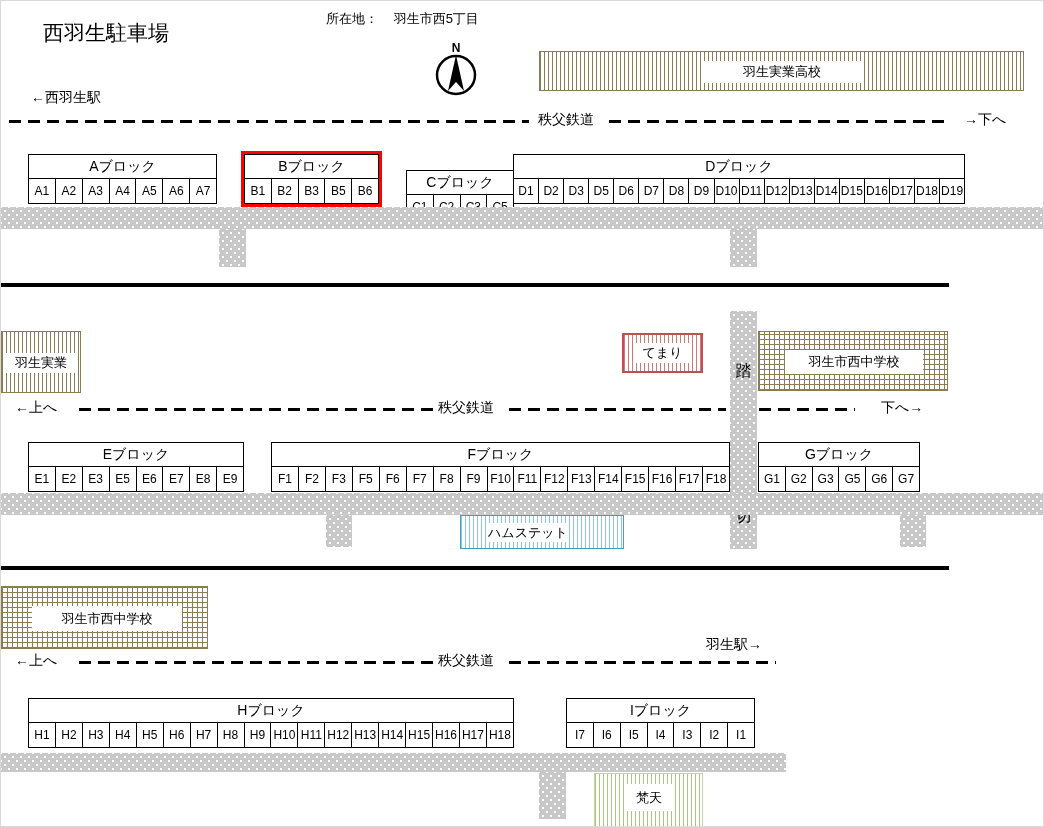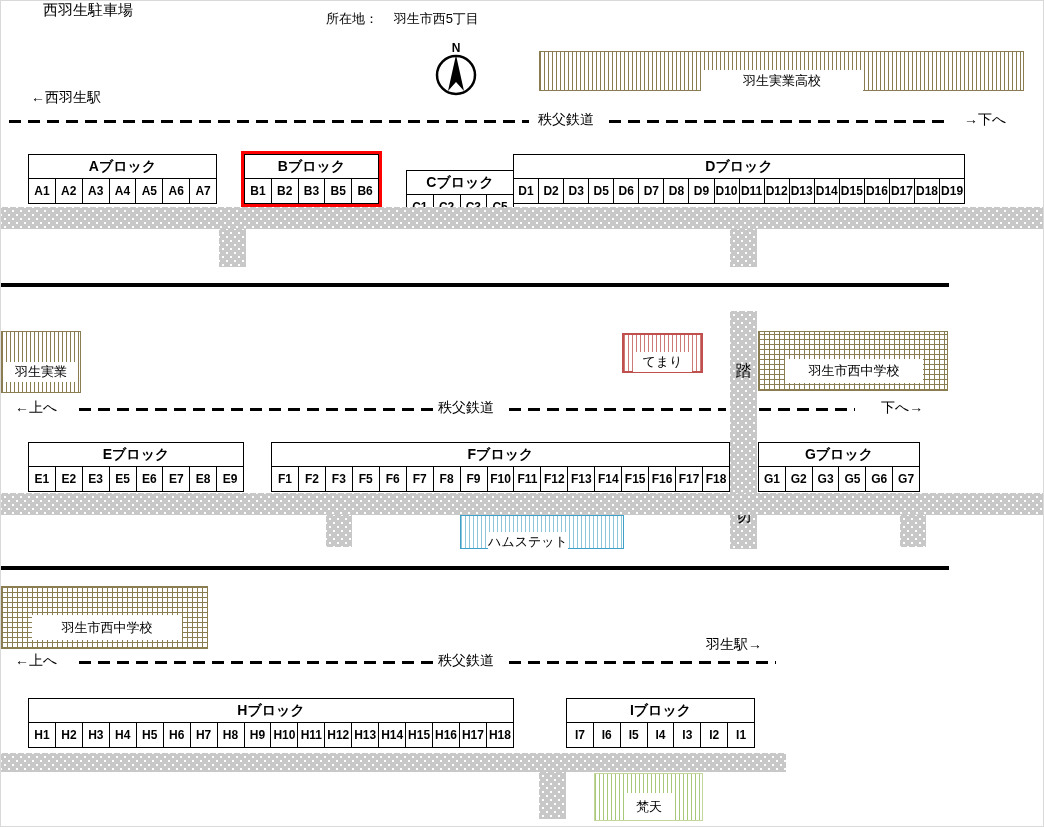--- a/index.html
+++ b/index.html
@@ -9,50 +9,50 @@
     border:1px solid #d9d9d9; box-sizing:border-box;
   }
   .lbl{position:absolute; white-space:nowrap; font-size:14px; line-height:1.2;}
   .rail{position:absolute; height:3px;
     background:repeating-linear-gradient(90deg,#000 0 12px,transparent 12px 19px);}
   .thickline{position:absolute; height:4px; background:#000;}
   .road{position:absolute; background-color:#c8c8c8;
     background-image:radial-gradient(#ffffff 1px, rgba(255,255,255,0) 1.4px),
                      radial-gradient(#ffffff 1px, rgba(255,255,255,0) 1.4px);
     background-size:8px 8px; background-position:0 0,4px 4px;}
-  .block{position:absolute;font-weight:bold;}
+  .block{position:absolute;}
   .block-header{border:1px solid #000; height:23px; display:flex; align-items:center;
     justify-content:center; font-size:14px; background:#fff;}
   .cells{display:flex; margin-top:-1px; height:26px;}
   .cell{flex:1; border:1px solid #000; border-left:none; display:flex; align-items:center;
     justify-content:center; font-size:12px; background:#fff; overflow:hidden;}
   .cell:first-child{border-left:1px solid #000;}
   .block.highlight{outline:3px solid #ff0000; outline-offset:0px;}
   .landmark{position:absolute; box-sizing:border-box;}
   .stripes-olive{border:1px solid #8a7d52;
     background-image:repeating-linear-gradient(90deg,#8a7d52 0 1px,transparent 1px 4px);}
   .hatch-olive{border:1px solid #8a7d52;
     background-image:repeating-linear-gradient(90deg,#8a7d52 0 1px,transparent 1px 5px),
                      repeating-linear-gradient(0deg,#8a7d52 0 1px,transparent 1px 5px);}
   .stripes-red{border:2px solid #c0504d;
     background-image:repeating-linear-gradient(90deg,#cc7a76 0 1px,transparent 1px 4px);text-decoration:underline;}
   .stripes-blue{border:1px solid #41a0c8;
     background-image:repeating-linear-gradient(90deg,#8ec6dc 0 1px,transparent 1px 4px);}
   .stripes-green{border:1px solid #c3d69b;
     background-image:repeating-linear-gradient(90deg,#a8c97a 0 1px,transparent 1px 4px);}
   .tag{position:absolute; background:#fff; display:flex; align-items:center;
-    justify-content:center; font-size:13px; white-space:nowrap;margin-top:9px;}
+    justify-content:center; font-size:13px; white-space:nowrap;}
   .crosschar{position:absolute; width:27px; text-align:center; font-size:16px;}
 </style>
 </head>
 <body>
 
 <div id="sheet">
 
-  <div class="lbl" style="left:42px;top:0;font-size:15px;font-family:Liberation Serif, serif;">西羽生駐車場</div>
+  <div class="lbl" style="left:42px;top:20px;font-size:21px;font-family:Liberation Serif, serif;">西羽生駐車場</div>
   <div class="lbl" style="left:325px;top:10px;font-size:13px;">
     <span>所在地：</span>
     <span style="margin-left:12px;">羽生市西5丁目</span>
   </div>
 
   <svg style="position:absolute;left:430px;top:38px;" width="50" height="60" viewBox="0 0 50 60">
     <text x="25" y="13" text-anchor="middle" font-size="12" font-weight="bold">N</text>
     <circle cx="25" cy="36" r="19" fill="none" stroke="#000" stroke-width="2.5"></circle>
     <polygon points="25,16 33,52 25,43 17,52" fill="#000"></polygon>
   </svg>
@@ -246,17 +246,17 @@
         <div class="cell">I5</div>
         <div class="cell">I4</div>
         <div class="cell">I3</div>
         <div class="cell">I2</div>
         <div class="cell">I1</div>
       </div>
   </div>
 
   <div class="road" style="left:0;top:752px;width:785px;height:19px;"></div>
   <div class="road" style="left:538px;top:771px;width:27px;height:47px;"></div>
-  <div class="landmark stripes-green" style="left:593px;top:772px;width:109px;height:48px;">
+  <div class="landmark stripes-green" style="left:593px;top:772px;width:109px;height:55px;">
     <div class="tag" style="left:30px;top:10px;width:48px;height:27px;">梵天</div>
   </div>
 
 </div>
 
 </body></html>

